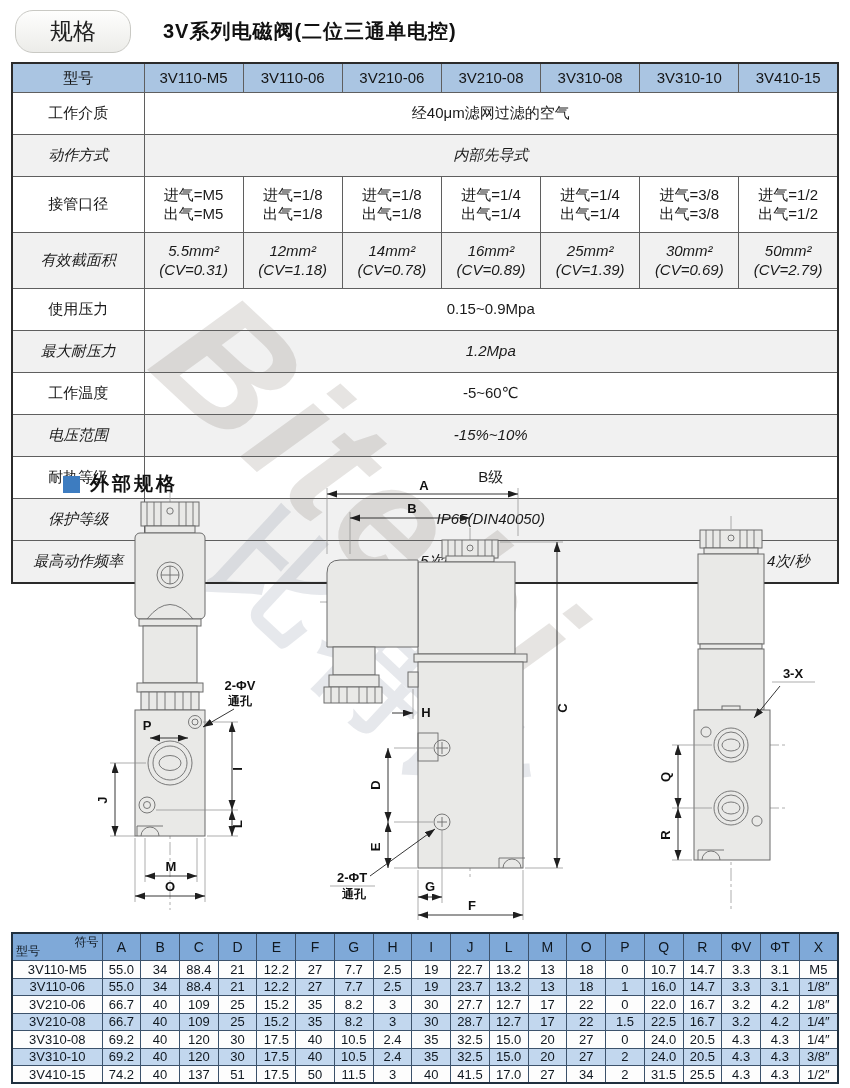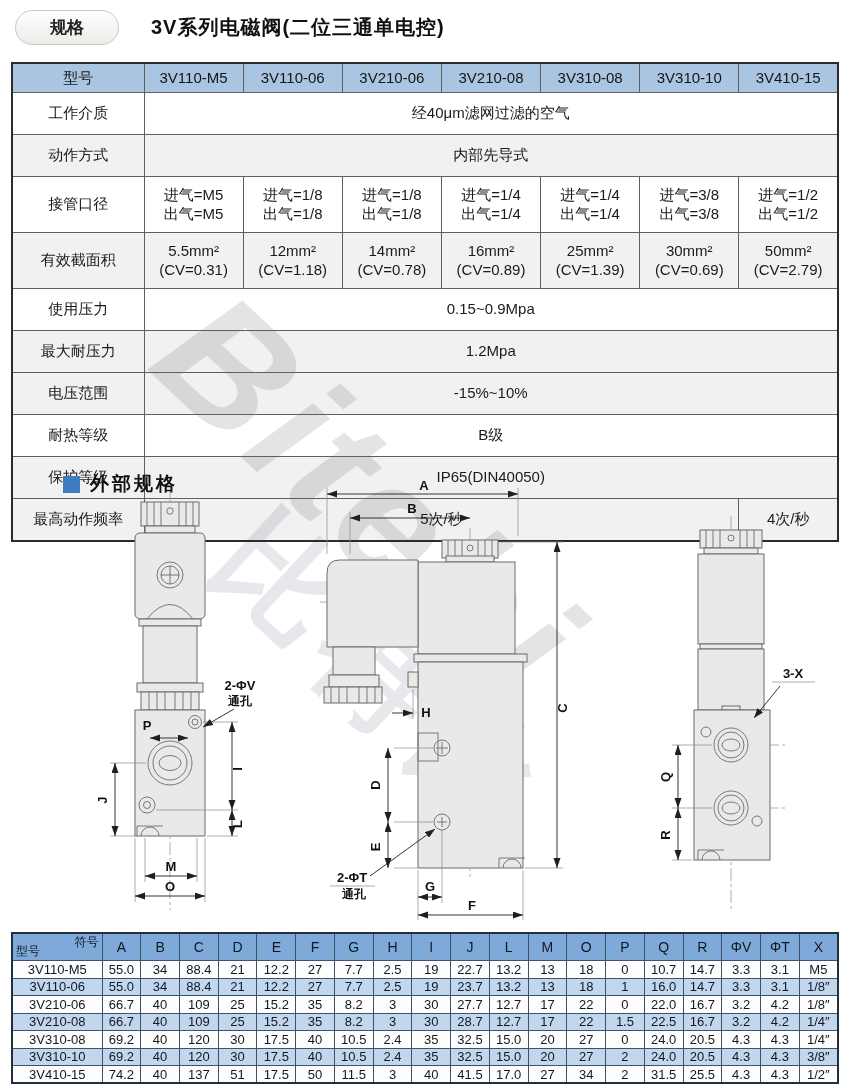--- a/index.html
+++ b/index.html
@@ -10,30 +10,30 @@
   
   .wm1{position:absolute;left:250px;top:255px;font-size:168px;font-style:italic;font-weight:bold;
        color:rgba(172,167,160,0.30);transform:rotate(43deg);transform-origin:left top;
        letter-spacing:6px;white-space:nowrap;z-index:0;}
   .wm2{position:absolute;left:290px;top:480px;font-size:120px;font-weight:bold;
        color:rgba(160,168,180,0.26);transform:rotate(43deg);transform-origin:left top;
        letter-spacing:14px;white-space:nowrap;z-index:0;}
   
   .hdr{position:absolute;top:10px;left:15px;z-index:2;display:flex;align-items:center;}
   .badge{display:inline-block;padding:5px 34px;border:1px solid #c9c9c4;border-radius:18px;
-         background:linear-gradient(#fefefd,#ecece9);font-size:17px;font-weight:bold;color:#222;}
+         background:linear-gradient(#fefefd,#ecece9);font-size:23px;font-weight:normal;color:#222;}
   .title{margin-left:32px;font-size:20px;font-weight:bold;letter-spacing:1px;color:#111;}
   
   table{border-collapse:collapse;table-layout:fixed;z-index:1;}
   .spec{position:absolute;top:62px;left:11px;width:828px;font-size:15px;text-align:center;z-index:1;}
   .spec th,.spec td{border:1px solid #5f5f5f;padding:0;vertical-align:middle;font-weight:normal;line-height:1.25;}
   .spec{border:2px solid #2b2b2b;}
   .spec thead th{background:#aac5e2;height:28px;font-size:15px;color:#141414;}
   .spec tbody tr{height:42px;background:transparent;}
-  .spec tbody tr.stripe{background:rgba(0,0,0,0.055);}
+  .spec tbody tr.stripe{background:rgba(0,0,0,0.055);font-style:italic;}
   .spec tbody tr.tall{height:56px;margin-top:32px;}
   .pre{white-space:pre-line;}
   
   .sect{position:absolute;top:471px;left:15px;display:flex;align-items:center;gap:10px;z-index:2;padding-left:48px;}
   .sq{width:17px;height:17px;display:inline-block;}
   .sect-label{font-size:19px;font-weight:bold;letter-spacing:3px;color:#111;}
   
   .draw{position:absolute;top:478px;left:0;width:850px;height:452px;z-index:1;}
   .b{fill:#e9e9e7;stroke:#6b6b6b;stroke-width:1;}
   .t{fill:none;stroke:#6b6b6b;stroke-width:0.9;}
@@ -125,20 +125,24 @@
 (CV=2.79)</td>
       </tr>
       <tr>
         <th>使用压力</th>
         <td colspan="7">0.15~0.9Mpa</td>
       </tr>
       <tr class="stripe">
         <th>最大耐压力</th>
         <td colspan="7">1.2Mpa</td>
       </tr>
+      <tr>
+        <th>工作温度</th>
+        <td colspan="7">-5~60℃</td>
+      </tr>
       <tr class="stripe">
         <th>电压范围</th>
         <td colspan="7">-15%~10%</td>
       </tr>
       <tr>
         <th>耐热等级</th>
         <td colspan="7">B级</td>
       </tr>
       <tr class="stripe">
         <th>保护等级</th>

